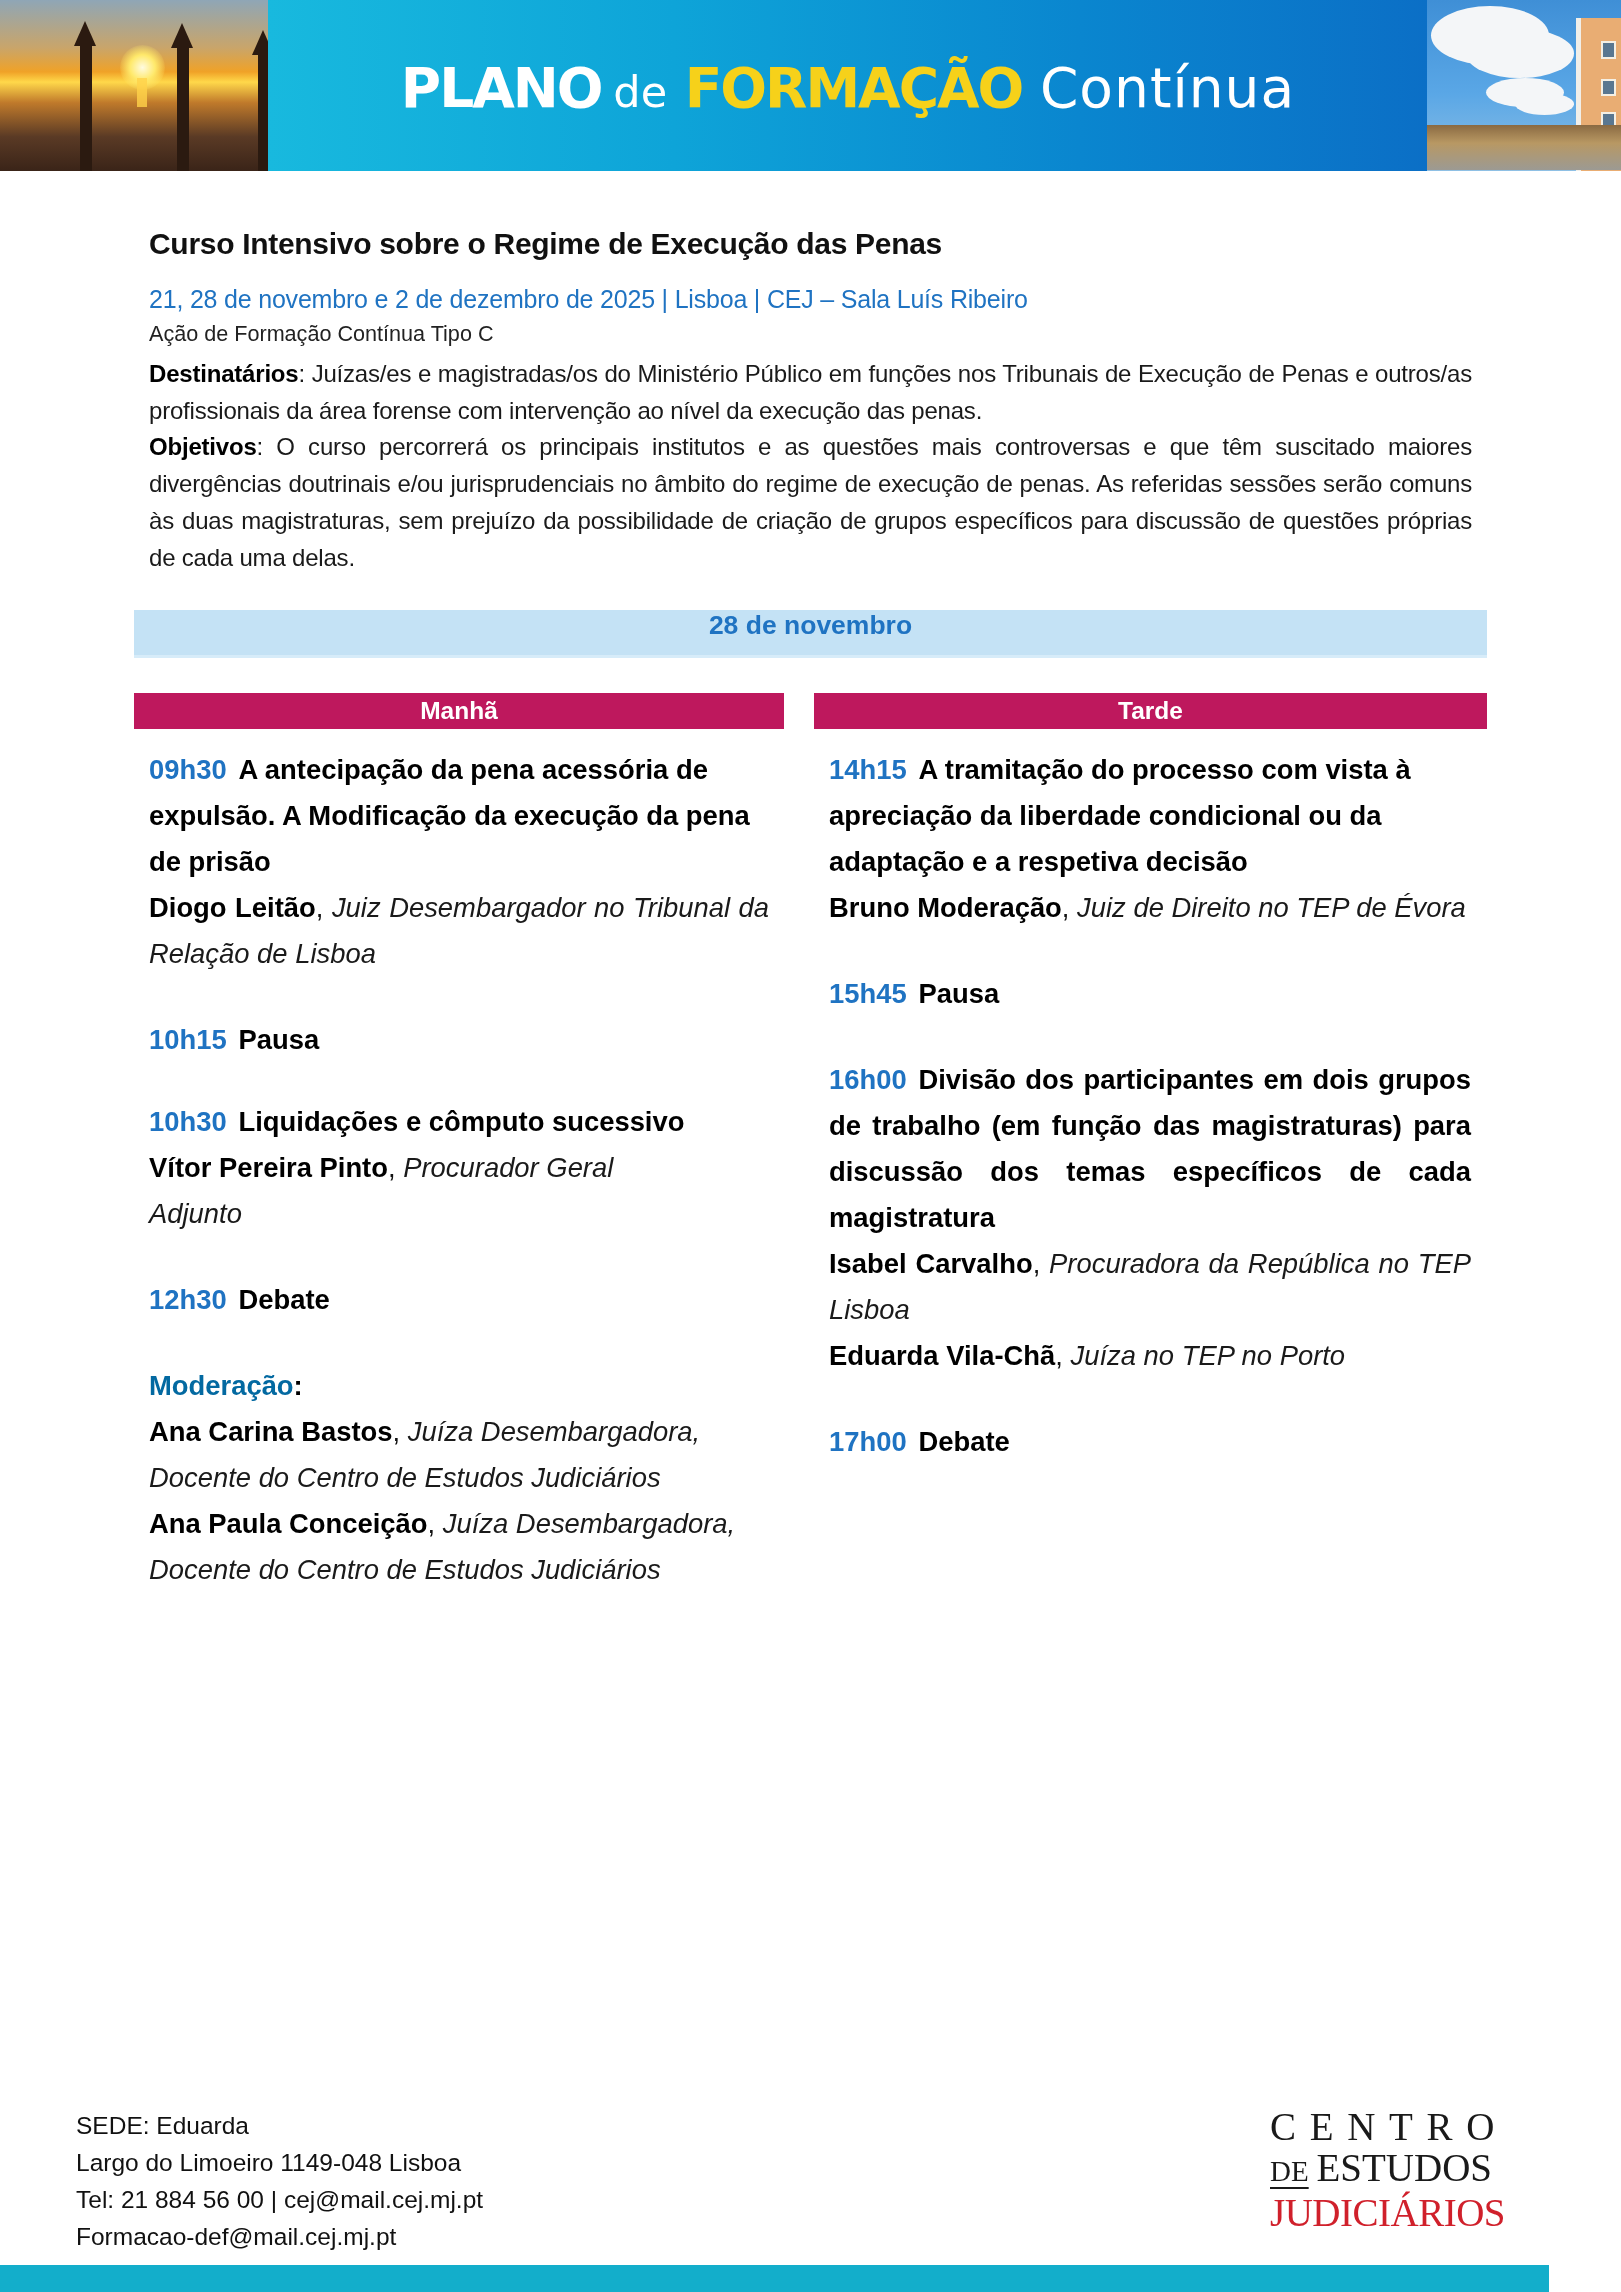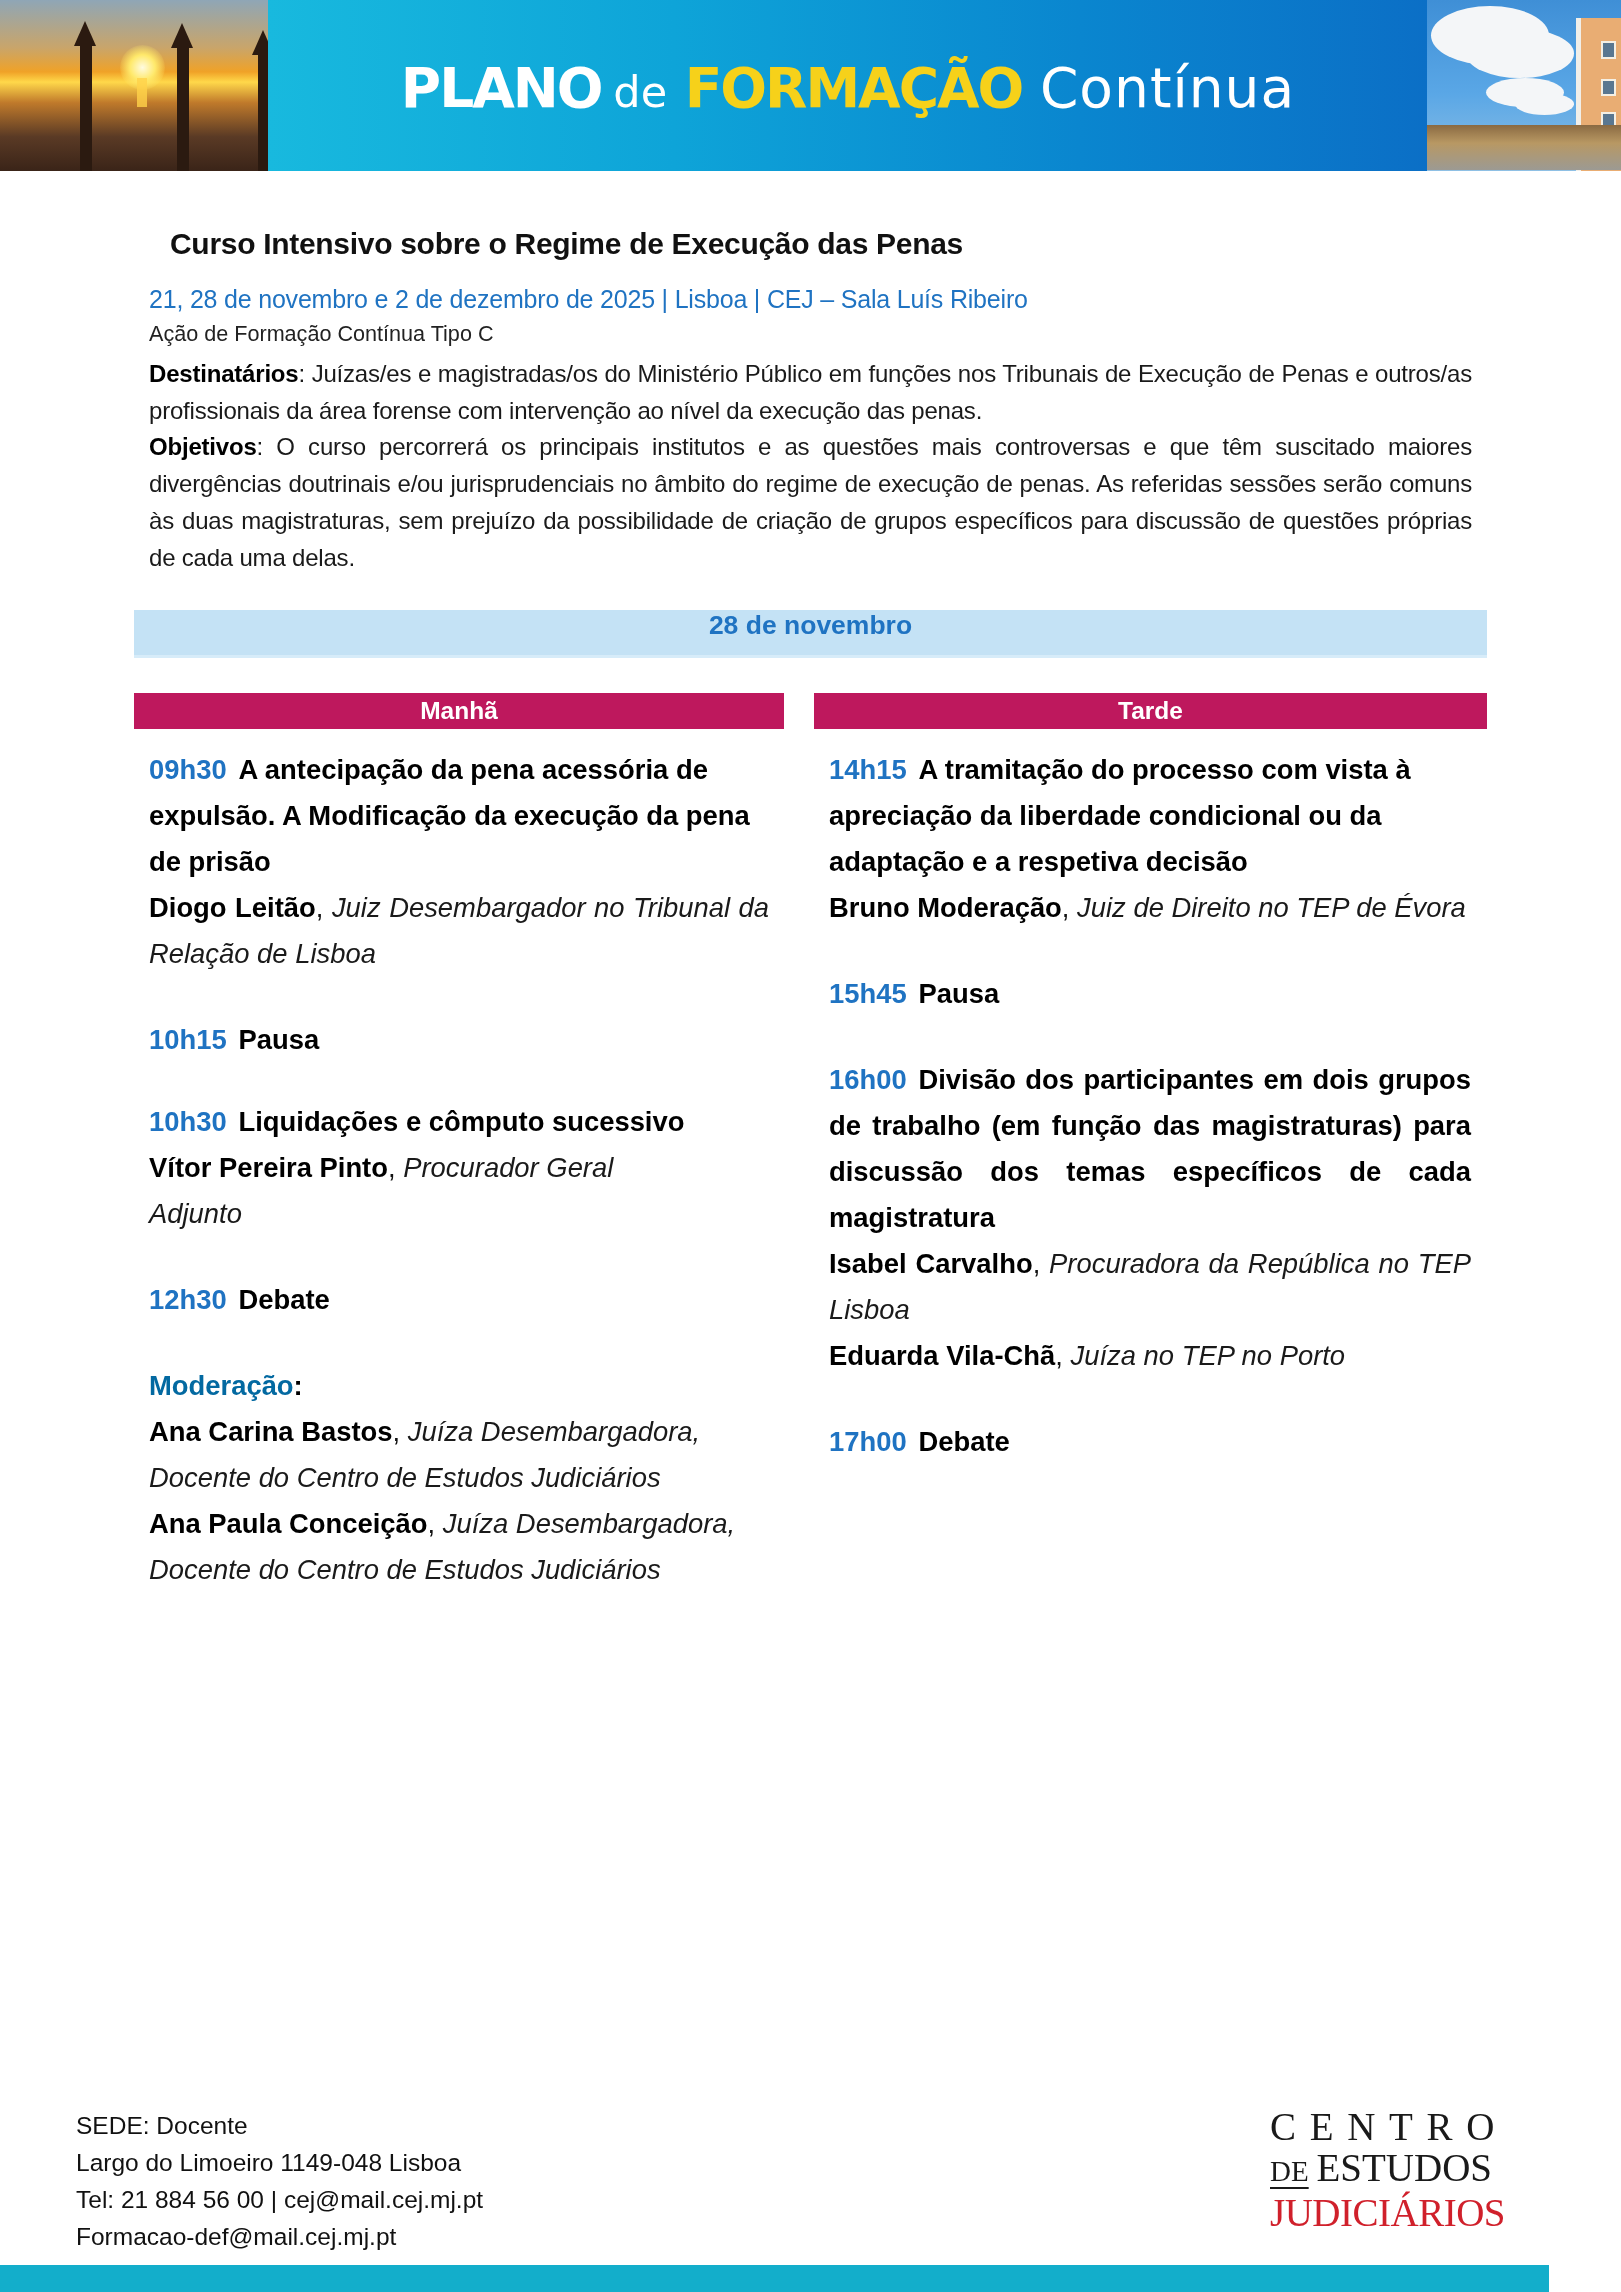--- a/index.html
+++ b/index.html
@@ -35,21 +35,21 @@
   .cloud.c1 { left: 3.9px; top: 5.9px; width: 118px; height: 59px; }
   .cloud.c2 { left: 39px; top: 29px; width: 108px; height: 49px; }
   .cloud.c3 { left: 59px; top: 78px; width: 78px; height: 29px; }
   .cloud.c4 { left: 88px; top: 93px; width: 59px; height: 21.6px; }
   .building { position: absolute; left: 149px; top: 17.6px; width: 59px; height: 153px; background: #e9ad73;
     border-left: 5.9px solid #f1efe9; }
   .win { position: absolute; width: 11.8px; height: 13.7px; background: #5a7790; border: 2px solid #f4efe4; }
   .plaza { position: absolute; left: 0; top: 125px; width: 194px; height: 45px;
     background: linear-gradient(180deg, #8a6a42 0%, #b89863 40%, #9c9a93 100%); }
   .course-title { position: absolute; left: 149px; top: 227px; font-size: 30px; font-weight: 700; color: #111;
-    letter-spacing: -0.3px; white-space: nowrap; margin-left: 21px; }
+    letter-spacing: -0.3px; white-space: nowrap; }
   .course-subtitle { position: absolute; left: 149px; top: 285px; font-size: 25px; font-weight: 400; color: #1f73c2;
     white-space: nowrap; letter-spacing: -0.2px; }
   .course-type { position: absolute; left: 149px; top: 321px; font-size: 21.6px; color: #222; white-space: nowrap; }
   .para { position: absolute; left: 149px; width: 1323px; font-size: 24px; line-height: 37px; color: #1a1a1a;
     text-align: justify; letter-spacing: -0.2px; }
   .para b { font-weight: 700; color: #000; }
   .para.dest { top: 355px; }
   .para.obj { top: 428px; }
 
   .day-bar { position: absolute; left: 134px; top: 610px; width: 1353px; height: 45px; background: #c4e2f5;
@@ -195,21 +195,21 @@
     <span class="name">Eduarda Vila-Chã</span>, <span class="role">Juíza no TEP no Porto</span>
   </p>
   <div class="gap"></div>
 
   <p class="session">
     <span class="time">17h00</span><span class="topic">Debate</span>
   </p>
 </div>
 
 <div class="footer-address">
-  <div>SEDE: Docente</div>
+  <div>SEDE: Eduarda</div>
   <div>Largo do Limoeiro 1149-048 Lisboa</div>
   <div>Tel: 21 884 56 00 | cej@mail.cej.mj.pt</div>
   <div>Formacao-def@mail.cej.mj.pt</div>
 </div>
 
 <div class="logo">
   <div class="logo-line1">CENTRO</div>
   <div class="logo-line2">
     <span class="de">DE</span><span>ESTUDOS</span>
   </div>

